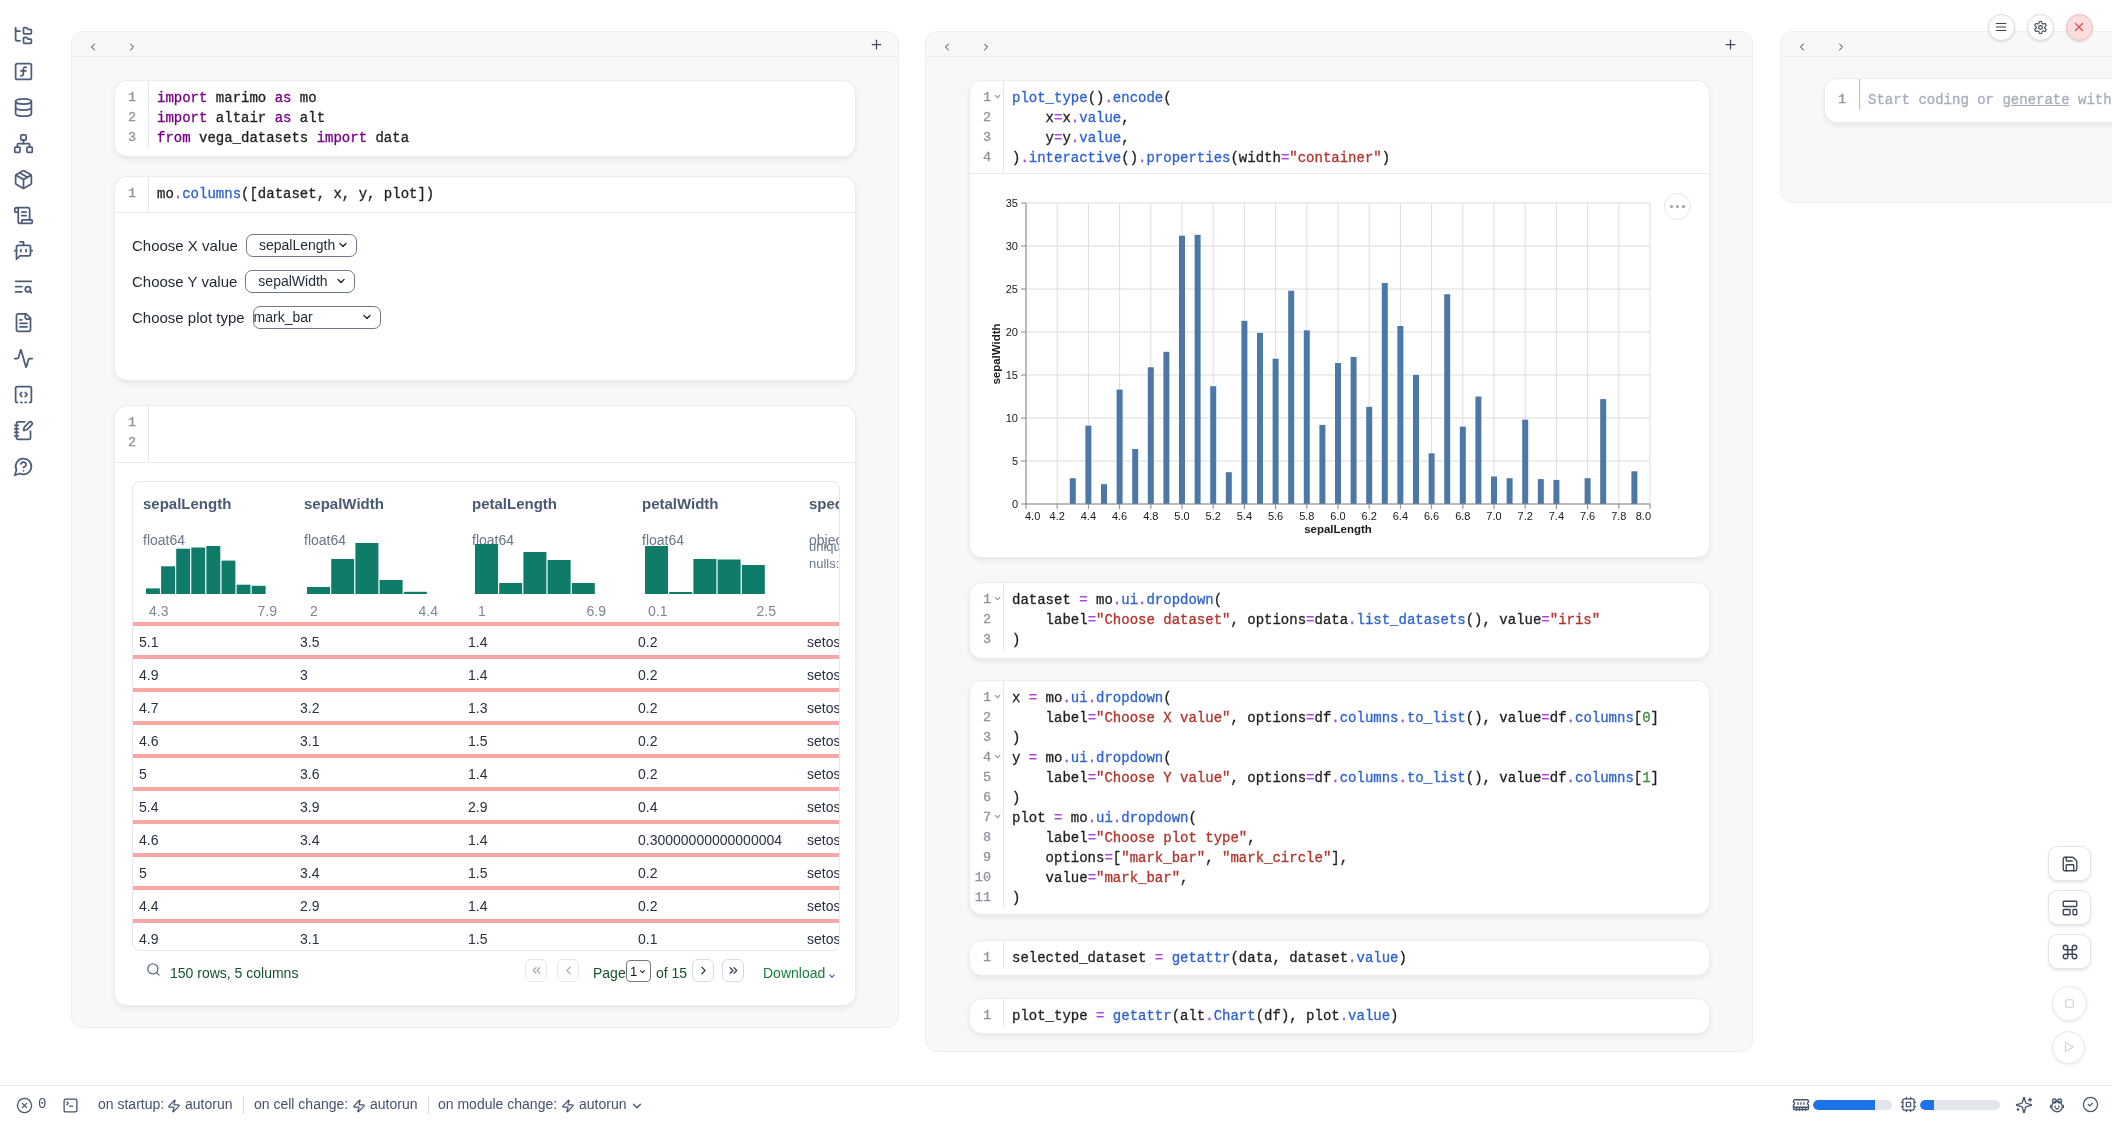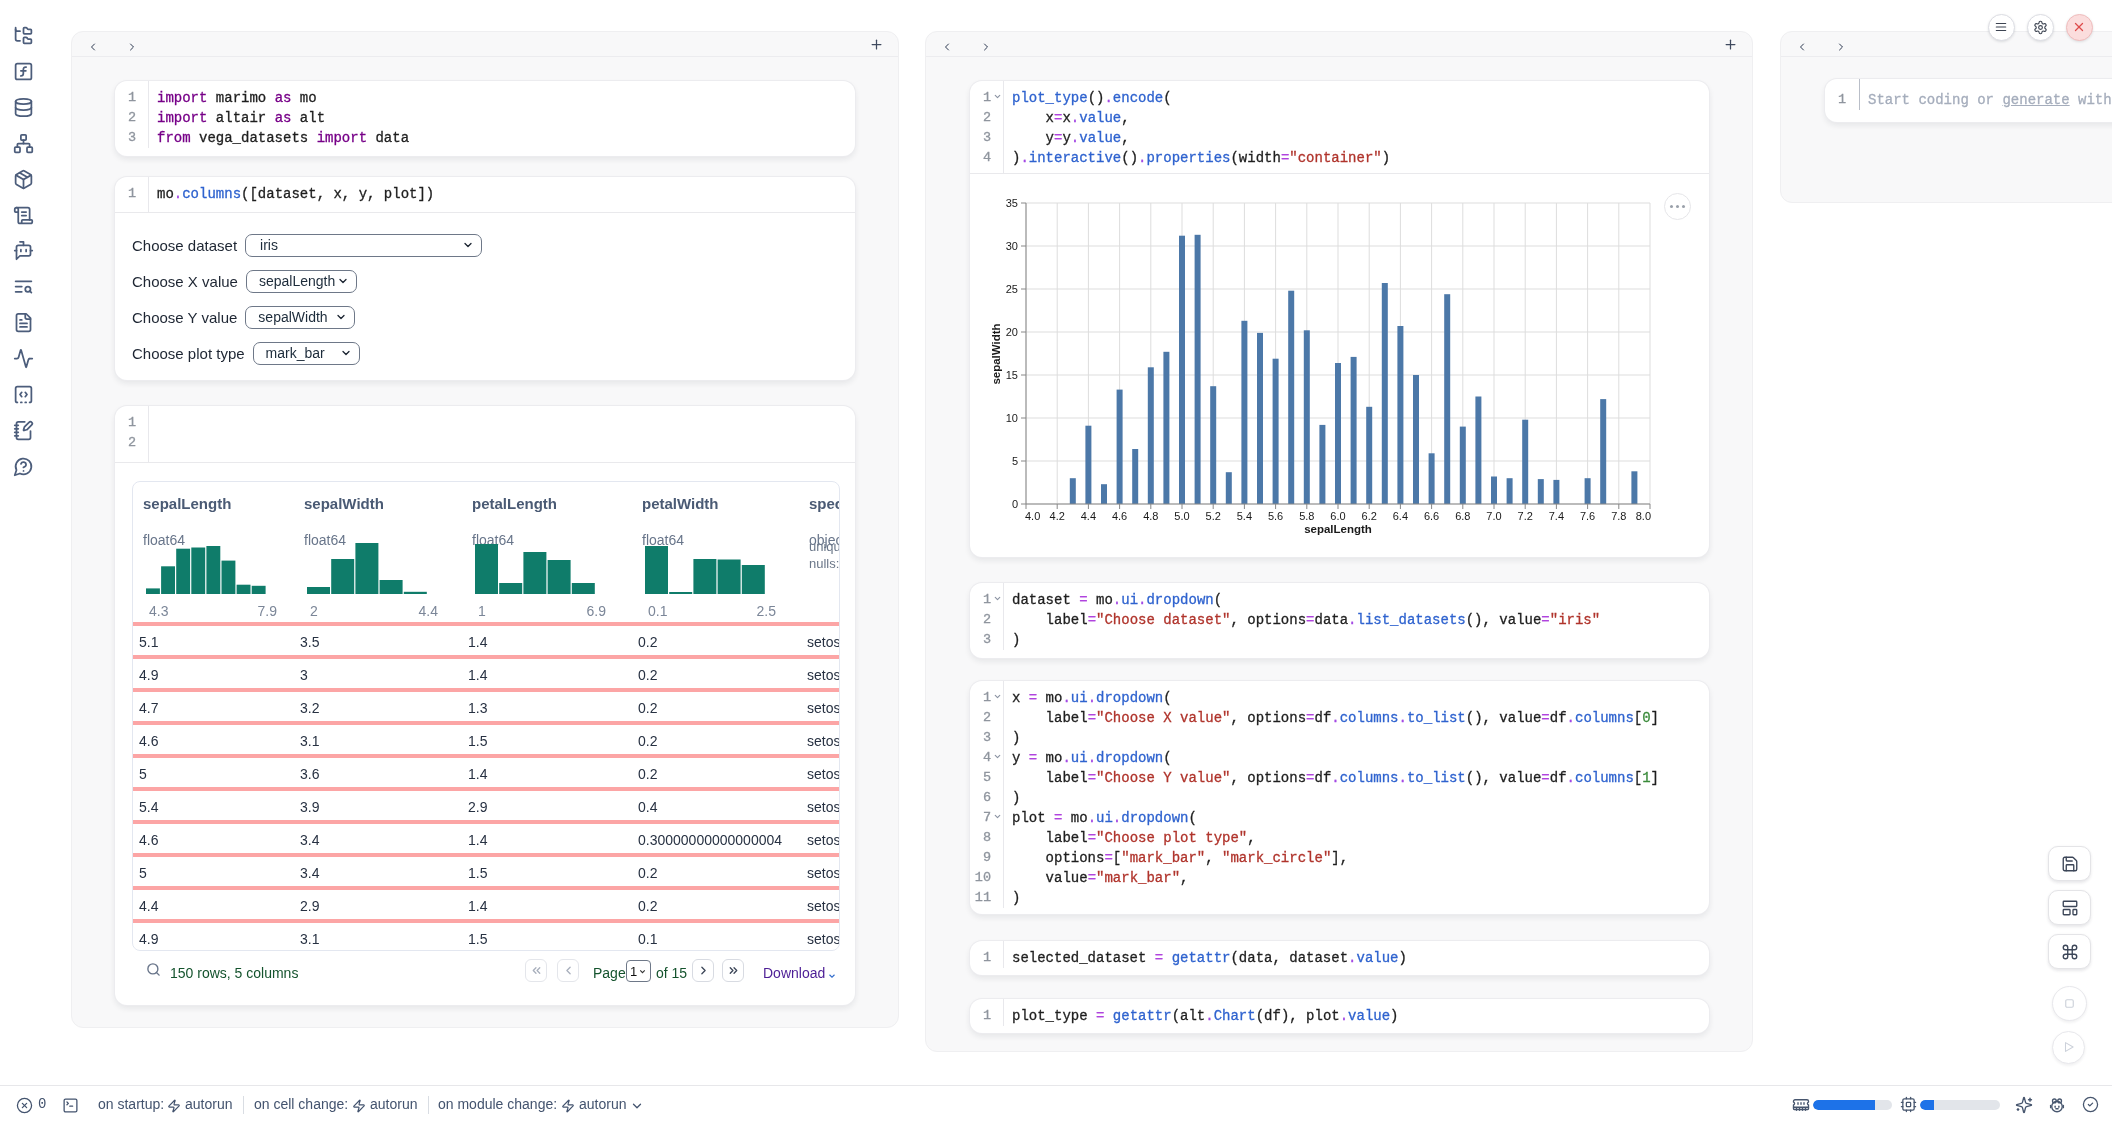--- a/index.html
+++ b/index.html
@@ -37,21 +37,21 @@
 .trange{position:absolute;left:6px;top:109px;width:128px;display:flex;justify-content:space-between;font-size:14px;color:#7b8698}
 .tuniq{position:absolute;left:0;top:44px;width:120px;font-size:13px;color:#6b7789;line-height:17px}
 .trow{position:absolute;left:0;width:708px;height:33px;border-top:4px solid #fca5a5}
 .trow span{position:absolute;top:8px;font-size:14px;color:#273142}
 .tfoot{position:absolute;left:0;top:494px;width:740px;height:33px}
 .tfoot>span{position:absolute}
 .tftxt{font-size:14px;color:#14532d;top:8px}
 .pbtn{width:22px;height:23px;border:1px solid #d8dbe2;border-radius:6px;display:inline-flex;align-items:center;justify-content:center;top:2px;background:#fff}
 .pbtn.light{border-color:#e4e6eb}
 .psel{position:absolute;left:511px;top:3px;width:25px;height:22px;border:1px solid #6e7888;border-radius:4px;font-size:13px;color:#111;display:inline-flex;align-items:center;justify-content:center;gap:1px}
-.dl{position:absolute;left:648px;top:8px;font-size:14px;color:#4c1d95;display:inline-flex;align-items:flex-end}
+.dl{position:absolute;left:648px;top:8px;font-size:14px;color:#15803d;display:inline-flex;align-items:flex-end}
 .tcirc{position:absolute;width:27px;height:27px;border-radius:50%;background:#fff;border:1px solid #dcdde3;box-shadow:0 1px 2.5px rgba(25,30,45,.12);display:flex;align-items:center;justify-content:center}
 .tcirc.red{background:#fbdddd;border-color:#f0bcbc}
 .sqbtn{position:absolute;left:2048px;width:43px;height:35px;border-radius:10px;background:#fff;border:1px solid #e4e4e7;box-shadow:0 1.5px 3px rgba(25,30,45,.1);display:flex;align-items:center;justify-content:center}
 .cbtn{position:absolute;left:2052px;border-radius:50%;background:#fff;border:1px solid #e8e8ec;box-shadow:0 1.5px 3px rgba(25,30,45,.07);display:flex;align-items:center;justify-content:center}
 .sbar{position:absolute;left:0;top:1085px;width:2112px;height:37px;border-top:1px solid #e7e7ea;background:#fff}
 .sit{position:absolute}
 .stxt{position:absolute;top:10px;font-size:14px;color:#43536e}
 .ssep{position:absolute;top:10px;width:1px;height:18px;background:#d9dde3}
 .pbar{position:absolute;top:14px;height:10px;border-radius:5px;background:#e2e5ea;overflow:hidden}
 .pbar span{display:block;height:100%;background:#1d72e8;border-radius:5px 0 0 5px}
@@ -201,40 +201,34 @@
           <div class="lnrow">
             <span class="ln">1</span>
             <span class="fold"></span>
           </div>
         </div>
         <div class="src"><div class="cl">mo<span class="d">.</span><span class="f">columns</span>([dataset, x, y, plot])</div></div>
       </div>
       <div class="out" style="height:168px">
         <div style="padding-top:14px">
           <div class="drow">
-            <span class="dlab">Choose dataset</span>
-            <span class="sel" style="width:237px;padding-left:14px">iris<svg class="selchev" width="12" height="12" viewBox="0 0 24 24" fill="none" stroke="#1a2330" stroke-width="2.6" stroke-linecap="round" stroke-linejoin="round">
-                <path d="m6 9 6 6 6-6"></path>
-              </svg></span>
-          </div>
-          <div class="drow">
             <span class="dlab">Choose X value</span>
             <span class="sel" style="width:111px;padding-left:12px">sepalLength<svg class="selchev" width="12" height="12" viewBox="0 0 24 24" fill="none" stroke="#1a2330" stroke-width="2.6" stroke-linecap="round" stroke-linejoin="round">
                 <path d="m6 9 6 6 6-6"></path>
               </svg></span>
           </div>
           <div class="drow">
             <span class="dlab">Choose Y value</span>
             <span class="sel" style="width:110px;padding-left:12px">sepalWidth<svg class="selchev" width="12" height="12" viewBox="0 0 24 24" fill="none" stroke="#1a2330" stroke-width="2.6" stroke-linecap="round" stroke-linejoin="round">
                 <path d="m6 9 6 6 6-6"></path>
               </svg></span>
           </div>
           <div class="drow">
             <span class="dlab">Choose plot type</span>
-            <span class="sel" style="width:107px;padding-left:12px">mark_bar<svg class="selchev" width="12" height="12" viewBox="0 0 24 24" fill="none" stroke="#1a2330" stroke-width="2.6" stroke-linecap="round" stroke-linejoin="round">
+            <span class="sel" style="width:128px;">mark_bar<svg class="selchev" width="12" height="12" viewBox="0 0 24 24" fill="none" stroke="#1a2330" stroke-width="2.6" stroke-linecap="round" stroke-linejoin="round">
                 <path d="m6 9 6 6 6-6"></path>
               </svg></span>
           </div>
         </div>
       </div>
     </div>
     <div class="cell" style="left:115px;top:406px;width:740px;height:599px">
       <div class="codewrap" style="height:56px;">
         <div class="gut">
           <div class="lnrow">

